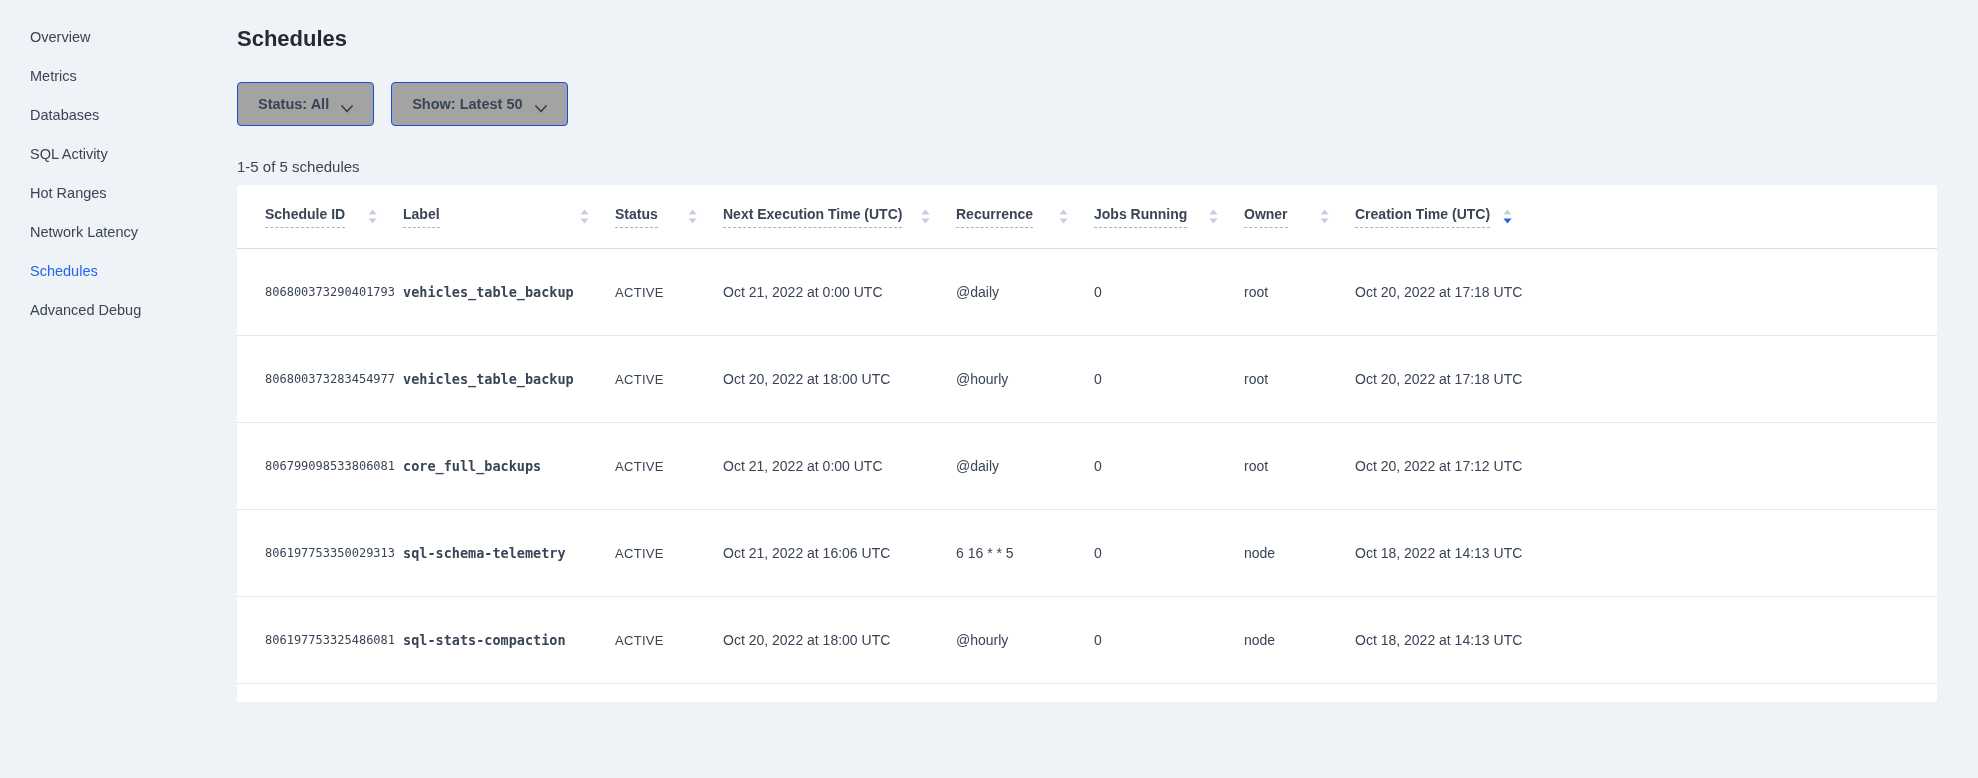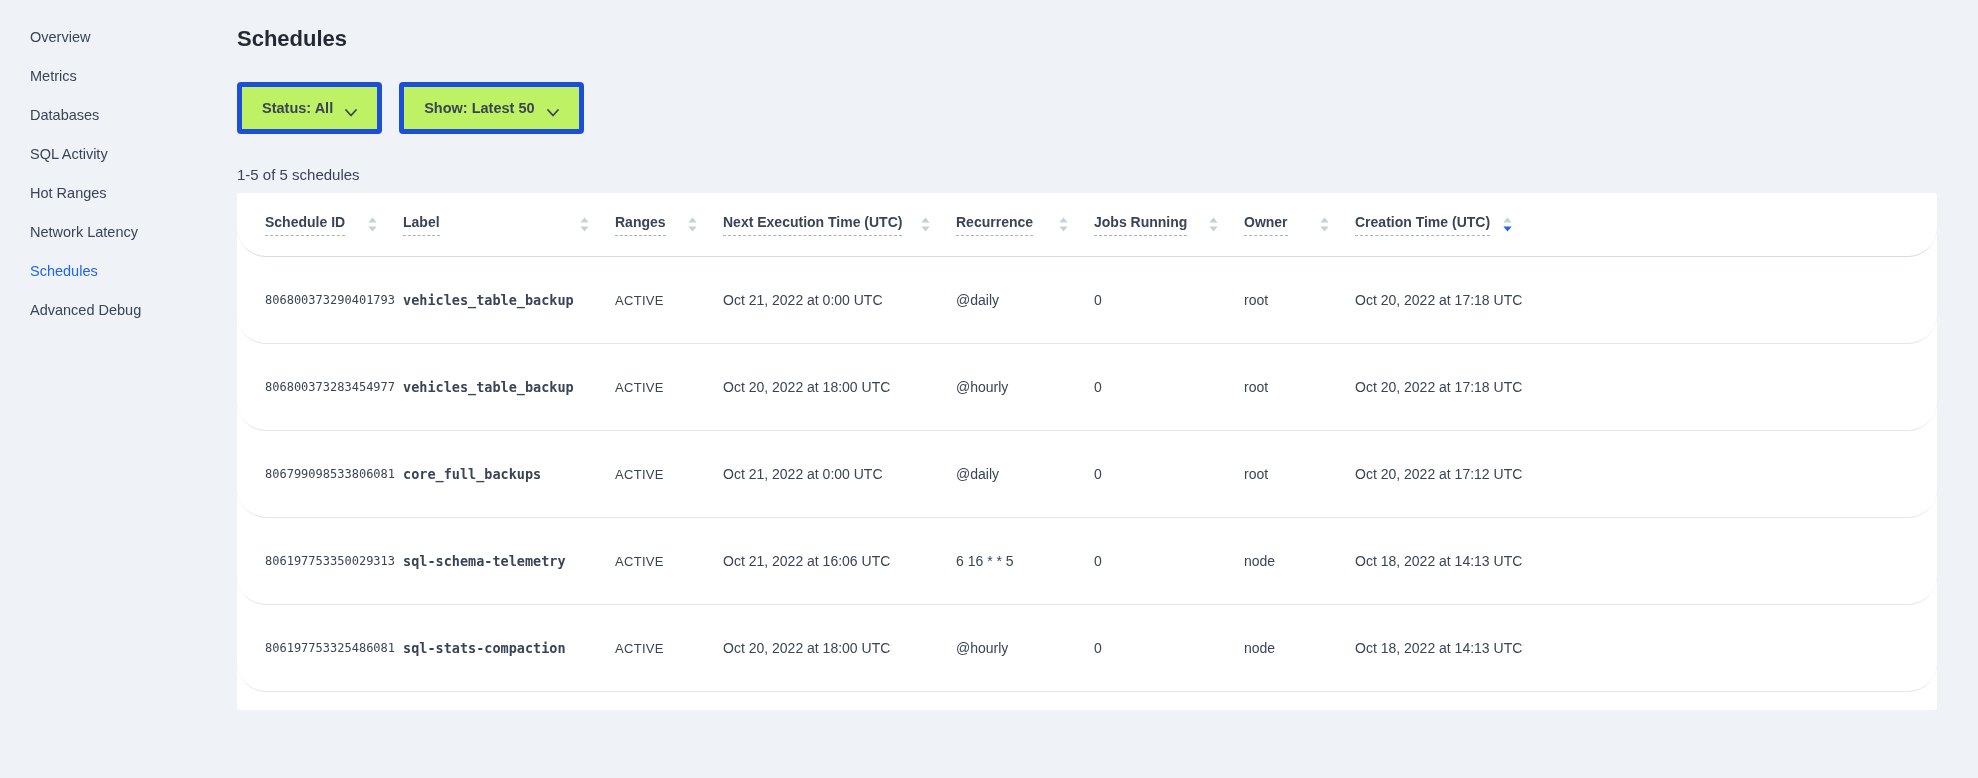--- a/index.html
+++ b/index.html
@@ -30,22 +30,22 @@
     font-size: 22px;
     font-weight: bold;
     color: #242a35;
     margin-bottom: 30px;
   }
   .filters { display: flex; gap: 17px; margin-bottom: 32px; }
   .dropdown-btn {
     display: inline-flex;
     align-items: center;
     gap: 12px;
-    background: #bef264;
-    border: 5px solid #1d4ed8;
+    background: #a3a3a3;
+    border: 1px solid #1d4ed8;
     border-radius: 4px;
     padding: 13px 20px;
     font-size: 14.5px;
     font-weight: bold;
     color: #394455;
     cursor: pointer;
     font-family: "Liberation Sans", sans-serif;
   }
   .chevron { display: inline-block; width: 12px; height: 8px; }
 
@@ -56,21 +56,20 @@
     background: #ffffff;
     border-radius: 3px;
     padding-bottom: 18px;
     width: 100%;
   }
   .tr, .thead-row {
     display: grid;
     grid-template-columns: 138px 212px 108px 233px 138px 150px 111px 1fr;
     padding: 12px 28px;
     align-items: center;
-    border-radius: 29px;
   }
   .thead-row {
     height: 64px;
     border-bottom: 1px solid #d6dce6;
   }
   .th {
     display: flex;
     align-items: center;
     font-size: 14px;
     font-weight: bold;
@@ -144,21 +143,21 @@
             </svg>
           </div>
           <div class="th">
             <span class="th-label">Label</span>
             <svg class="sort-icon" width="9" height="15" viewBox="0 0 9 15">
               <path class="tri" d="M4.5 0.5 L8.6 5.5 H0.4 Z"></path>
               <path class="tri" d="M4.5 14.5 L0.4 9.5 H8.6 Z"></path>
             </svg>
           </div>
           <div class="th">
-            <span class="th-label">Ranges</span>
+            <span class="th-label">Status</span>
             <svg class="sort-icon" width="9" height="15" viewBox="0 0 9 15">
               <path class="tri" d="M4.5 0.5 L8.6 5.5 H0.4 Z"></path>
               <path class="tri" d="M4.5 14.5 L0.4 9.5 H8.6 Z"></path>
             </svg>
           </div>
           <div class="th">
             <span class="th-label">Next Execution Time (UTC)</span>
             <svg class="sort-icon" width="9" height="15" viewBox="0 0 9 15">
               <path class="tri" d="M4.5 0.5 L8.6 5.5 H0.4 Z"></path>
               <path class="tri" d="M4.5 14.5 L0.4 9.5 H8.6 Z"></path>

